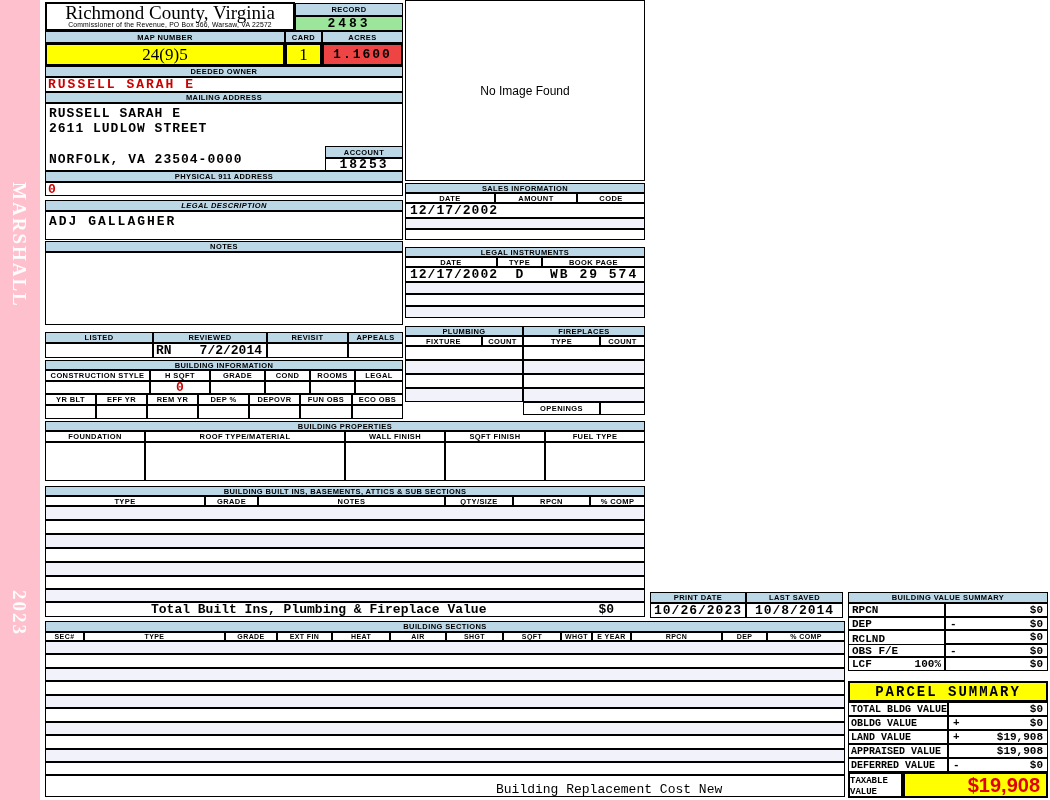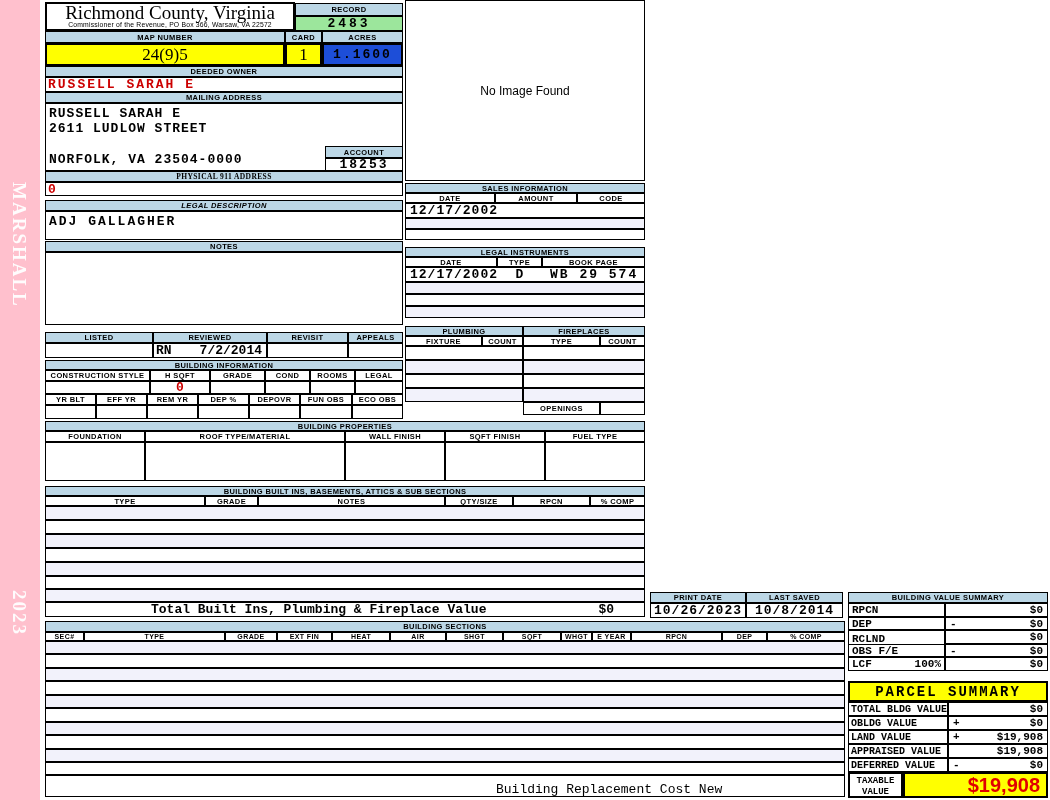--- a/index.html
+++ b/index.html
@@ -37,35 +37,35 @@
   </div>
 
   <div class="a hdr" style="left:295px;top:3px;width:108px;height:13px;">RECORD</div>
   <div class="a cell ctr mono" style="left:295px;top:16px;width:108px;height:15px;background:#9ce69c;letter-spacing:3px;">2483</div>
 
   <div class="a hdr" style="left:45px;top:31px;width:240px;height:12px;">MAP NUMBER</div>
   <div class="a hdr" style="left:285px;top:31px;width:37px;height:12px;">CARD</div>
   <div class="a hdr" style="left:322px;top:31px;width:81px;height:12px;">ACRES</div>
   <div class="a cell ctr" style="left:45px;top:43px;width:240px;height:23px;background:#ffff00;border-width:2px;font:17px 'Liberation Serif',serif;">24(9)5</div>
   <div class="a cell ctr" style="left:285px;top:43px;width:37px;height:23px;background:#ffff00;border-width:2px;font:17px 'Liberation Serif',serif;">1</div>
-  <div class="a cell ctr mono" style="left:322px;top:43px;width:81px;height:23px;background:#1d4ed8;border-width:2px;letter-spacing:2px;">1.1600</div>
+  <div class="a cell ctr mono" style="left:322px;top:43px;width:81px;height:23px;background:#ef4444;border-width:2px;letter-spacing:2px;">1.1600</div>
 
   <div class="a hdr" style="left:45px;top:66px;width:358px;height:11px;">DEEDED OWNER</div>
   <div class="a cell vc mono red" style="left:45px;top:77px;width:358px;height:15px;letter-spacing:2px;padding-left:2px;">RUSSELL SARAH E</div>
 
   <div class="a hdr" style="left:45px;top:92px;width:358px;height:11px;">MAILING ADDRESS</div>
   <div class="a cell" style="left:45px;top:103px;width:358px;height:68px;">
     <div class="mono" style="position:absolute;left:3px;top:2px;letter-spacing:1px;">RUSSELL SARAH E</div>
     <div class="mono" style="position:absolute;left:3px;top:17px;letter-spacing:1px;">2611 LUDLOW STREET</div>
     <div class="mono" style="position:absolute;left:3px;top:48px;letter-spacing:1px;">NORFOLK, VA 23504-0000</div>
   </div>
   <div class="a hdr" style="left:325px;top:146px;width:78px;height:12px;">ACCOUNT</div>
   <div class="a cell ctr mono" style="left:325px;top:158px;width:78px;height:13px;letter-spacing:2px;">18253</div>
 
-  <div class="a hdr" style="left:45px;top:171px;width:358px;height:11px;font-family:Liberation Serif, serif;">PHYSICAL 911 ADDRESS</div>
+  <div class="a hdr" style="left:45px;top:171px;width:358px;height:11px;">PHYSICAL 911 ADDRESS</div>
   <div class="a cell vc mono red" style="left:45px;top:182px;width:358px;height:14px;padding-left:2px;">0</div>
 
   <div class="a hdr" style="left:45px;top:200px;width:358px;height:11px;font-style:italic;">LEGAL DESCRIPTION</div>
   <div class="a cell mono" style="left:45px;top:211px;width:358px;height:29px;letter-spacing:2px;padding:2px 0 0 3px;">ADJ GALLAGHER</div>
 
   <div class="a hdr" style="left:45px;top:241px;width:358px;height:11px;">NOTES</div>
   <div class="a cell" style="left:45px;top:252px;width:358px;height:73px;"></div>
 
   <div class="a cell ctr" style="left:405px;top:0;width:240px;height:181px;font:12px 'Liberation Sans',sans-serif;">
     <span>No Image Found</span>
@@ -272,19 +272,19 @@
   <div class="a cell vc" style="left:848px;top:744px;width:100px;height:14px;font:bold 10px 'Liberation Mono',monospace;padding-left:2px;">APPRAISED VALUE</div>
   <div class="a cell sb mono11" style="left:948px;top:744px;width:100px;height:14px;padding:0 4px;">
     <span></span>
     <span>$19,908</span>
   </div>
   <div class="a cell vc" style="left:848px;top:758px;width:100px;height:14px;font:bold 10px 'Liberation Mono',monospace;padding-left:2px;">DEFERRED VALUE</div>
   <div class="a cell sb mono11" style="left:948px;top:758px;width:100px;height:14px;padding:0 4px;">
     <span>-</span>
     <span>$0</span>
   </div>
-  <div class="a cell" style="left:848px;top:772px;width:55px;height:26px;border-width:2px;text-align:center;font:bold 9px 'Liberation Mono',monospace;line-height:11px;padding-top:2px;">
+  <div class="a cell" style="left:848px;top:772px;width:55px;height:26px;border-width:2px;text-align:left;font:bold 9px 'Liberation Mono',monospace;line-height:11px;padding-top:2px;">
     <div>TAXABLE</div>
     <div>VALUE</div>
   </div>
   <div class="a cell rt" style="left:903px;top:772px;width:145px;height:26px;background:#ffff00;border-width:2px;font:bold 20px 'Liberation Sans',sans-serif;color:#e00000;padding-right:6px;">$19,908</div>
 
 </div>
 
 </body></html>

